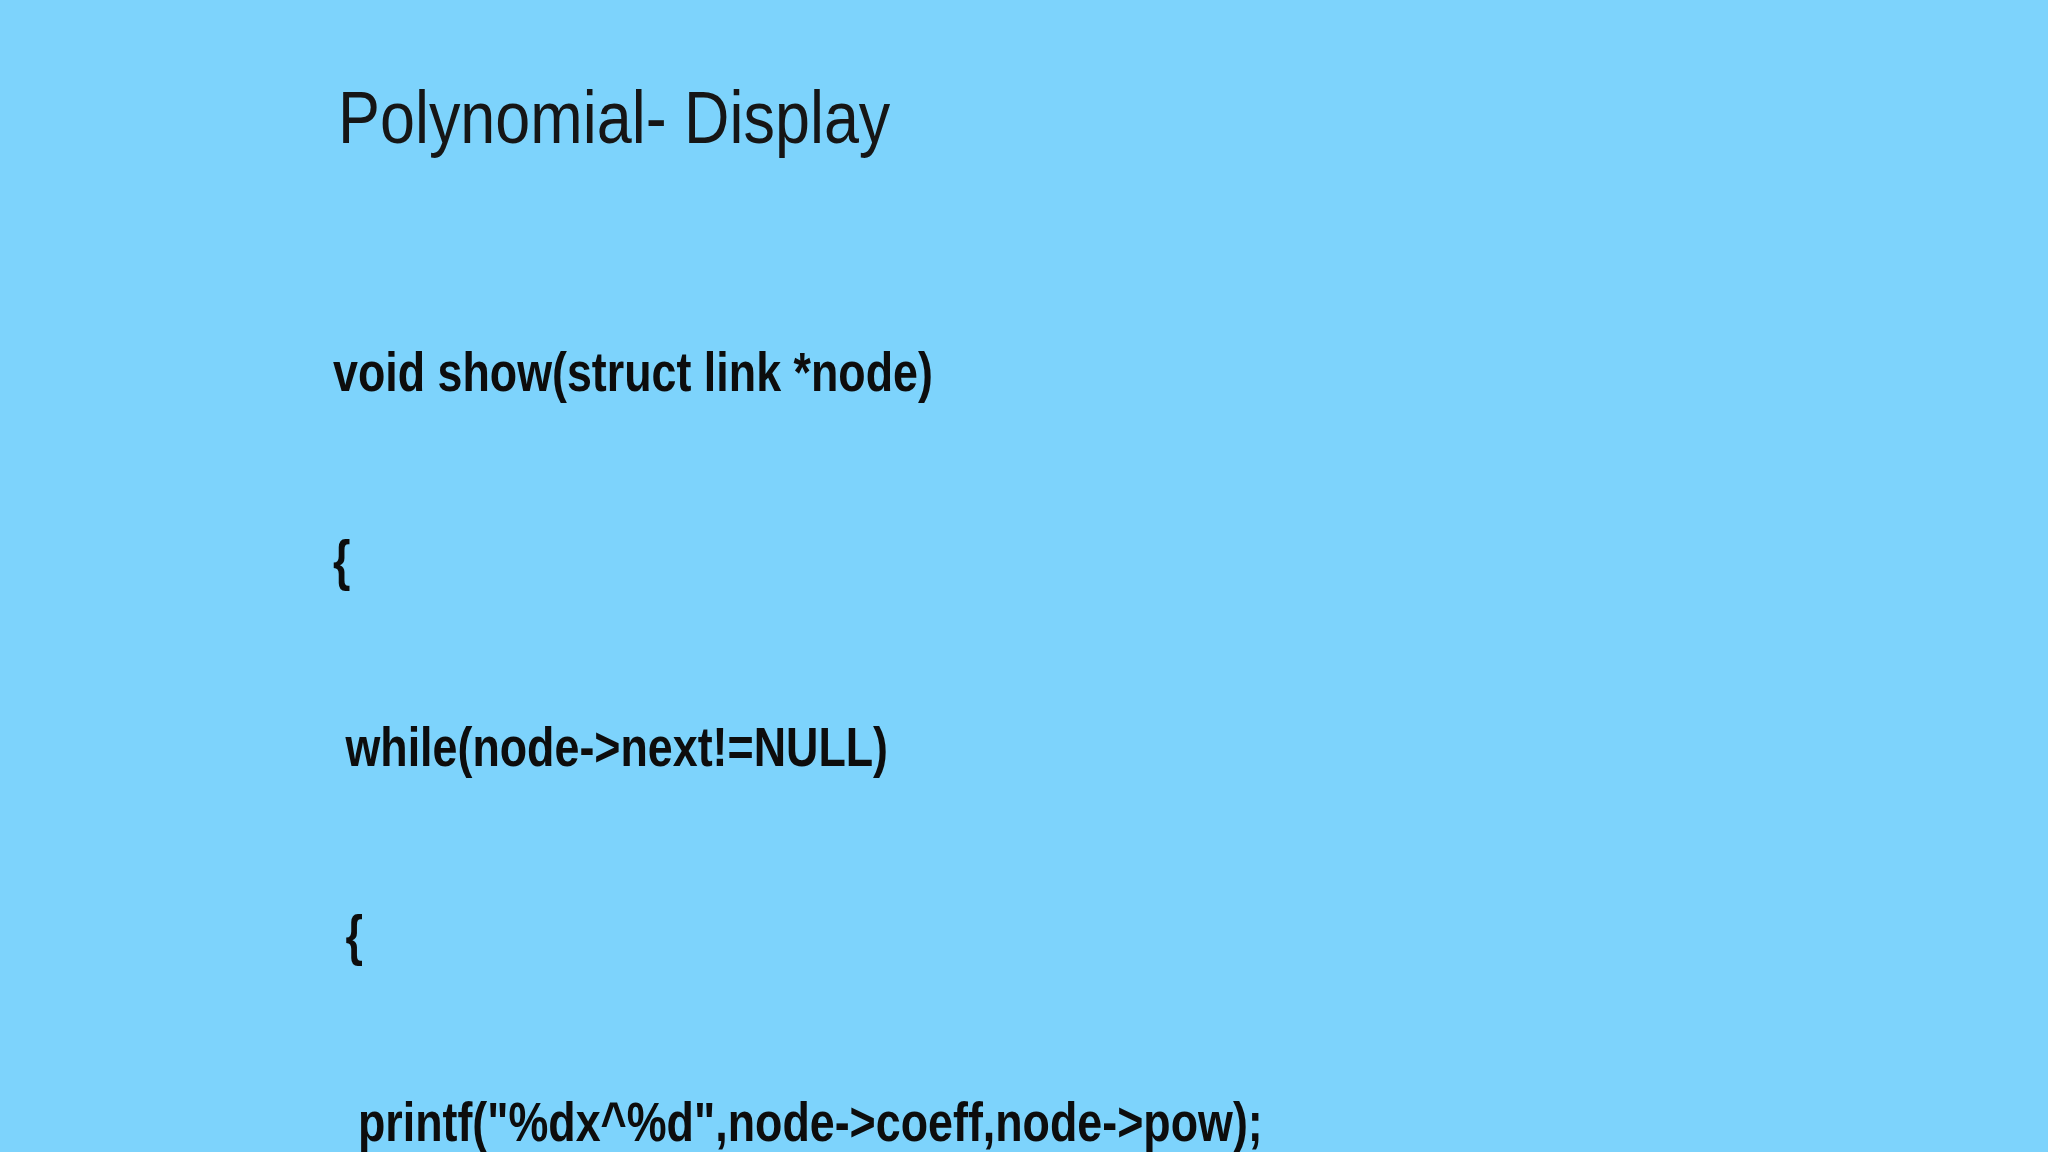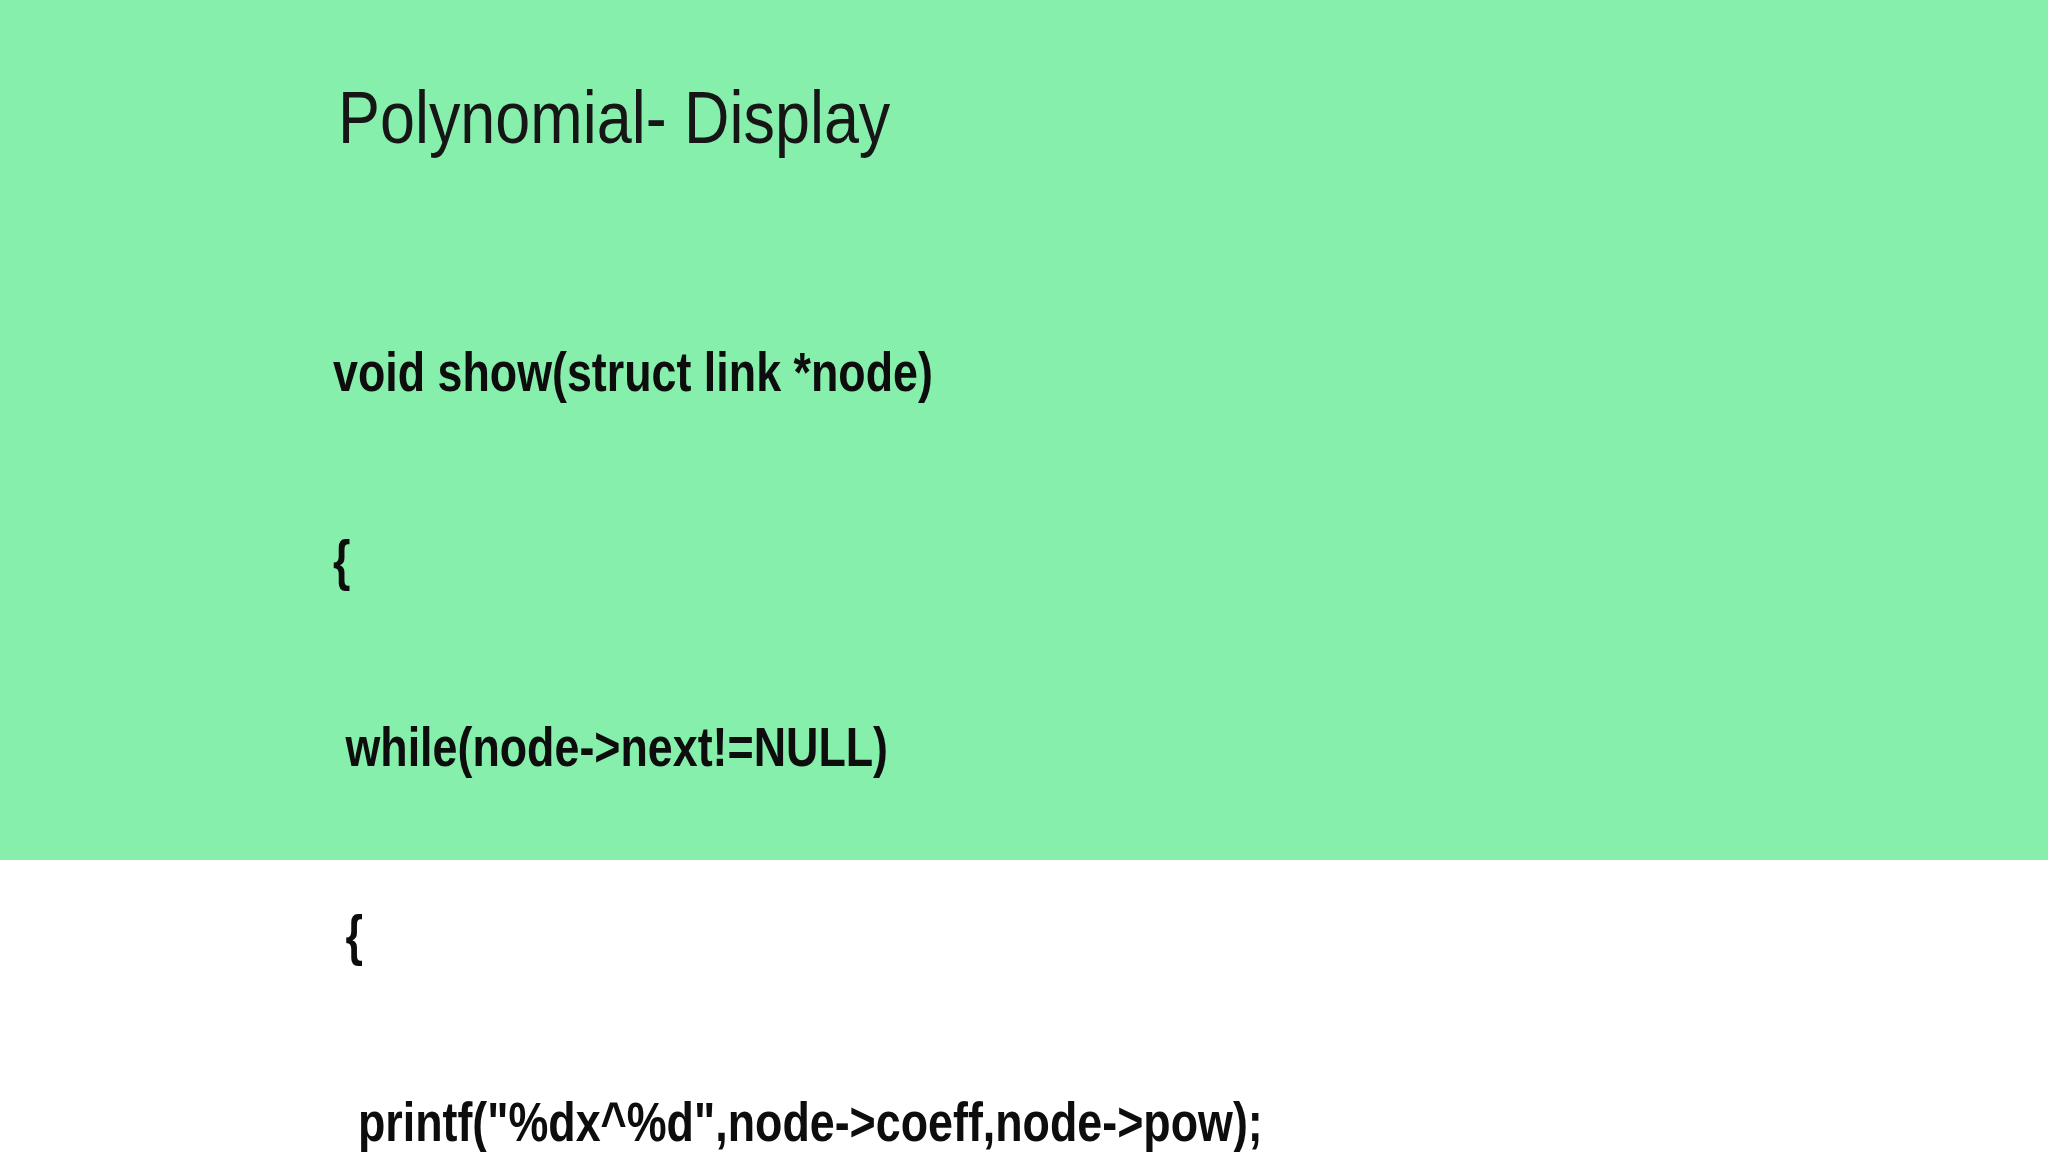--- a/index.html
+++ b/index.html
@@ -11,22 +11,22 @@
     width: 2048px;
     height: 1152px;
     position: relative;
     overflow: hidden;
     font-family: "Liberation Sans", sans-serif;
   }
   .slide {
     position: absolute;
     left: 0; top: 0;
     width: 2048px;
-    height: 860px;
-    background: #86efac;
+    height: 1152px;
+    background: #7dd3fc;
   }
   .slide-title {
     position: absolute;
     left: 338px;
     top: 75px;
     font-size: 74px;
     line-height: 85px;
     font-weight: 400;
     color: #161616;
     white-space: pre;

